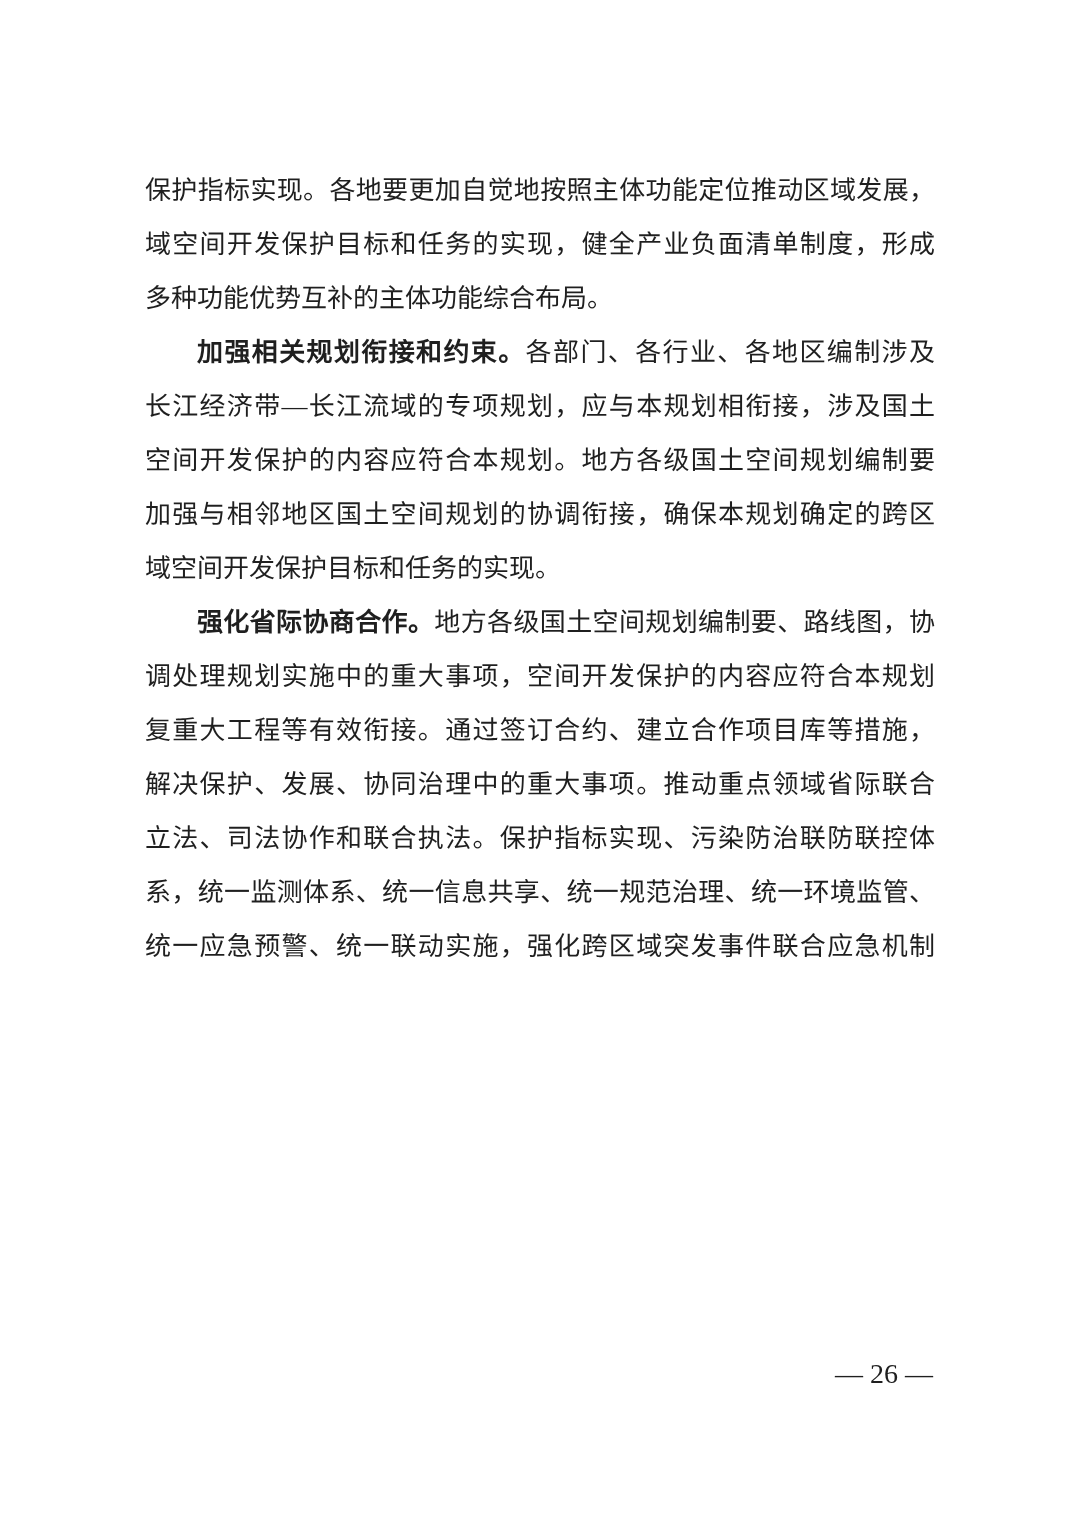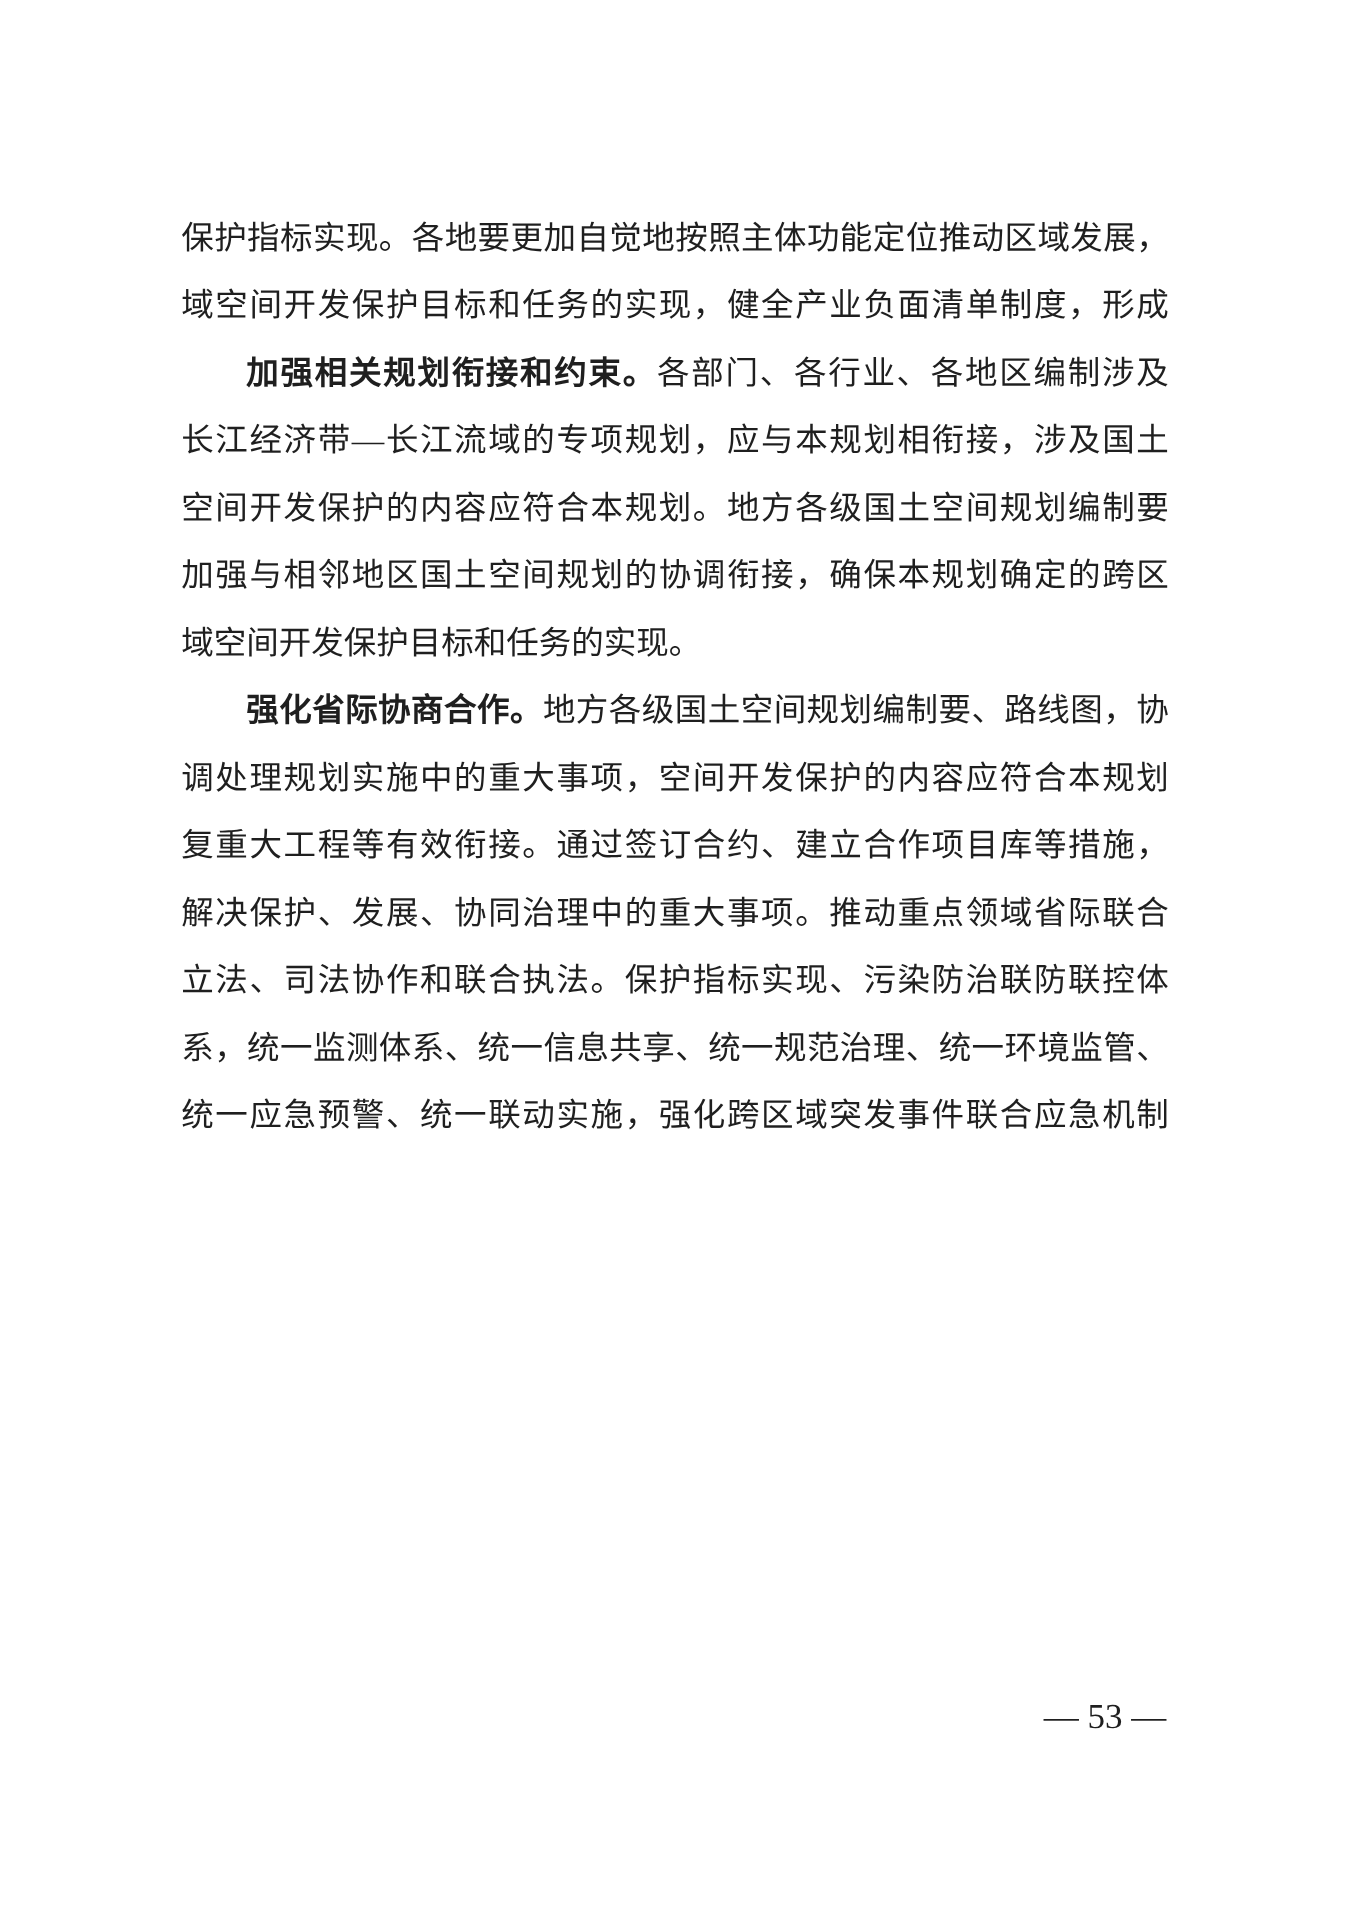--- a/index.html
+++ b/index.html
@@ -52,29 +52,30 @@
   }
 </style>
 </head>
 <body>
 
 <div class="page">
 
   <div class="text-block">
       <div class="line"><span>保护指标实现。各地要更加自觉地按照主体功能定位推动区域发展，</span></div>
       <div class="line"><span>域空间开发保护目标和任务的实现，健全产业负面清单制度，形成</span></div>
+      <div class="line para-end"><span>多种功能优势互补的主体功能综合布局。</span></div>
       <div class="line indent"><span class="bold">加强相关规划衔接和约束。</span><span>各部门、各行业、各地区编制涉及</span></div>
       <div class="line"><span>长江经济带—长江流域的专项规划，应与本规划相衔接，涉及国土</span></div>
       <div class="line"><span>空间开发保护的内容应符合本规划。地方各级国土空间规划编制要</span></div>
       <div class="line"><span>加强与相邻地区国土空间规划的协调衔接，确保本规划确定的跨区</span></div>
       <div class="line para-end"><span>域空间开发保护目标和任务的实现。</span></div>
       <div class="line indent"><span class="bold">强化省际协商合作。</span><span>地方各级国土空间规划编制要、路线图，协</span></div>
       <div class="line"><span>调处理规划实施中的重大事项，空间开发保护的内容应符合本规划</span></div>
       <div class="line"><span>复重大工程等有效衔接。通过签订合约、建立合作项目库等措施，</span></div>
       <div class="line"><span>解决保护、发展、协同治理中的重大事项。推动重点领域省际联合</span></div>
       <div class="line"><span>立法、司法协作和联合执法。保护指标实现、污染防治联防联控体</span></div>
       <div class="line"><span>系，统一监测体系、统一信息共享、统一规范治理、统一环境监管、</span></div>
       <div class="line"><span>统一应急预警、统一联动实施，强化跨区域突发事件联合应急机制</span></div>
     </div>
 
-  <div class="footer">— 53 —</div>
+  <div class="footer">— 26 —</div>
 
 </div>
 
 </body></html>

